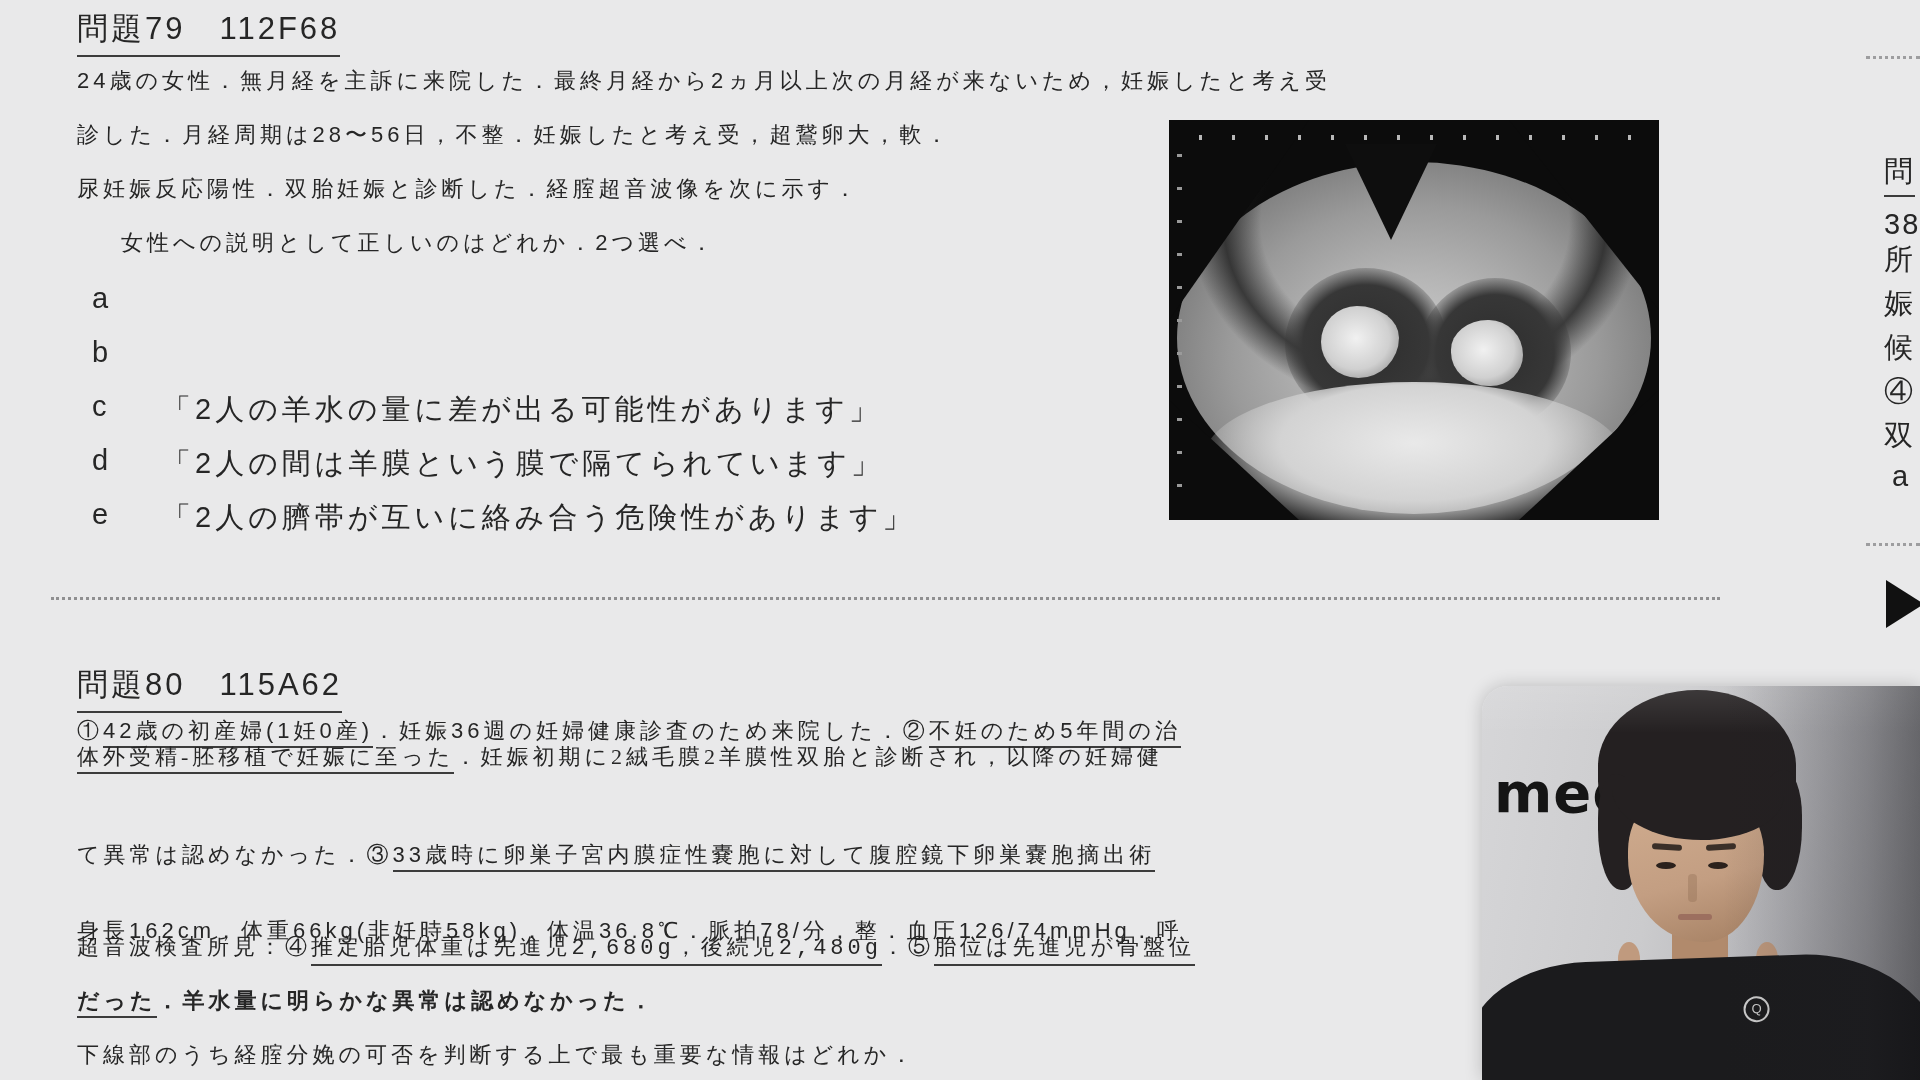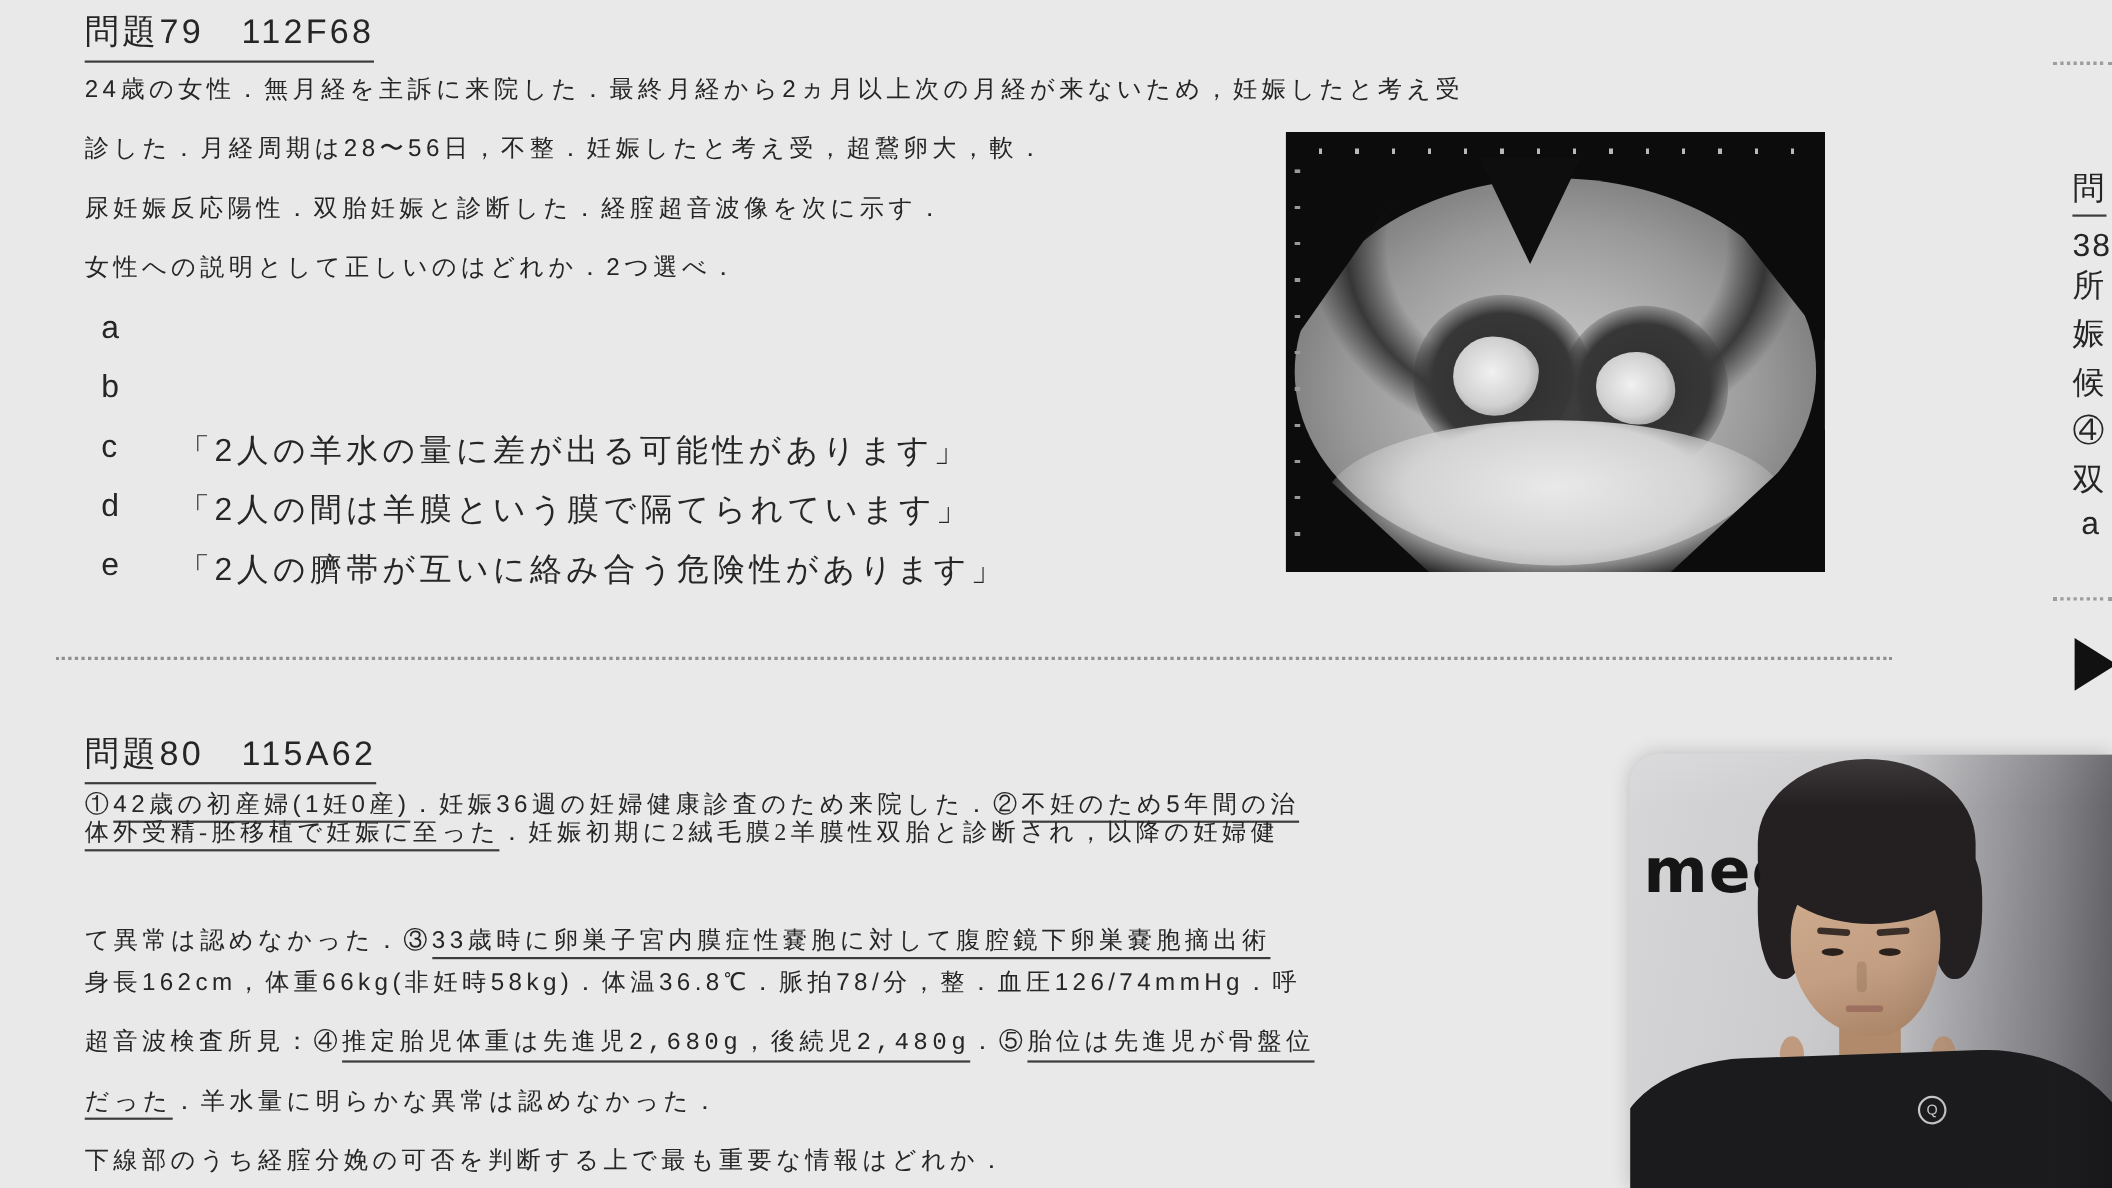--- a/index.html
+++ b/index.html
@@ -103,21 +103,21 @@
                linear-gradient(to bottom, rgba(255,255,255,.12) 0, rgba(255,255,255,0) 12%);}
 </style>
 </head>
 <body>
 
 <div class="doc-title" style="top:8px;">問題79　112F68</div>
 
 <div class="doc-line" style="top:66px;">24歳の女性．無月経を主訴に来院した．最終月経から2ヵ月以上次の月経が来ないため，妊娠したと考え受</div>
 <div class="doc-line" style="top:120px;">診した．月経周期は28〜56日，不整．妊娠したと考え受，超鵞卵大，軟．</div>
 <div class="doc-line" style="top:174px;">尿妊娠反応陽性．双胎妊娠と診断した．経腟超音波像を次に示す．</div>
-<div class="doc-line" style="top:228px;">女性への説明として正しいのはどれか．2つ選べ．</div>
+<div class="doc-line" style="top:228px;margin-left:44px;">女性への説明として正しいのはどれか．2つ選べ．</div>
 
 <div class="choice" style="top:282px;">
   <span class="c-label">a</span>
 </div>
 <div class="choice" style="top:336px;">
   <span class="c-label">b</span>
 </div>
 <div class="choice" style="top:390px;">
   <span class="c-label">c</span>
   <span>「2人の羊水の量に差が出る可能性があります」</span>
@@ -148,23 +148,23 @@
   <div class="us-ruler-left"></div>
 </div>
 
 <div class="divider"></div>
 
 <div class="doc-title" style="top:664px;">問題80　115A62</div>
 
 <div class="doc-line" style="top:716px;"><span>①</span><span class="u">42歳の初産婦(1妊0産)</span><span>．妊娠36週の妊婦健康診査のため来院した．</span><span>②</span><span class="u">不妊のため5年間の治</span></div>
 <div class="doc-line" style="top:742px;font-family:Liberation Serif, serif;"><span class="u">体外受精‐胚移植で妊娠に至った</span><span>．妊娠初期に2絨毛膜2羊膜性双胎と診断され，以降の妊婦健</span></div>
 <div class="doc-line" style="top:840px;"><span>て異常は認めなかった．</span><span>③</span><span class="u">33歳時に卵巣子宮内膜症性嚢胞に対して腹腔鏡下卵巣嚢胞摘出術</span></div>
-<div class="doc-line" style="top:878px;"><span>身長162cm，体重66kg(非妊時58kg)．体温36.8℃．脈拍78/分，整．血圧126/74mmHg．呼</span></div>
+<div class="doc-line" style="top:916px;"><span>身長162cm，体重66kg(非妊時58kg)．体温36.8℃．脈拍78/分，整．血圧126/74mmHg．呼</span></div>
 <div class="doc-line" style="top:932px;font-family:Liberation Mono, monospace;"><span>超音波検査所見：</span><span>④</span><span class="u">推定胎児体重は先進児2,680g，後続児2,480g</span><span>．</span><span>⑤</span><span class="u">胎位は先進児が骨盤位</span></div>
-<div class="doc-line" style="top:986px;"><span class="u">だった</span><span>．羊水量に明らかな異常は認めなかった．</span></div>
+<div class="doc-line" style="top:986px;font-weight:bold;"><span class="u">だった</span><span>．羊水量に明らかな異常は認めなかった．</span></div>
 <div class="doc-line" style="top:1040px;"><span>下線部のうち経腟分娩の可否を判断する上で最も重要な情報はどれか．</span></div>
 
 <div class="dash dash-1"></div>
 <div class="frag u" style="top:152px;">問</div>
 <div class="frag" style="top:208px;">38</div>
 <div class="frag" style="top:240px;">所</div>
 <div class="frag" style="top:284px;">娠</div>
 <div class="frag" style="top:328px;">候</div>
 <div class="frag" style="top:372px;">④</div>
 <div class="frag" style="top:416px;">双</div>

